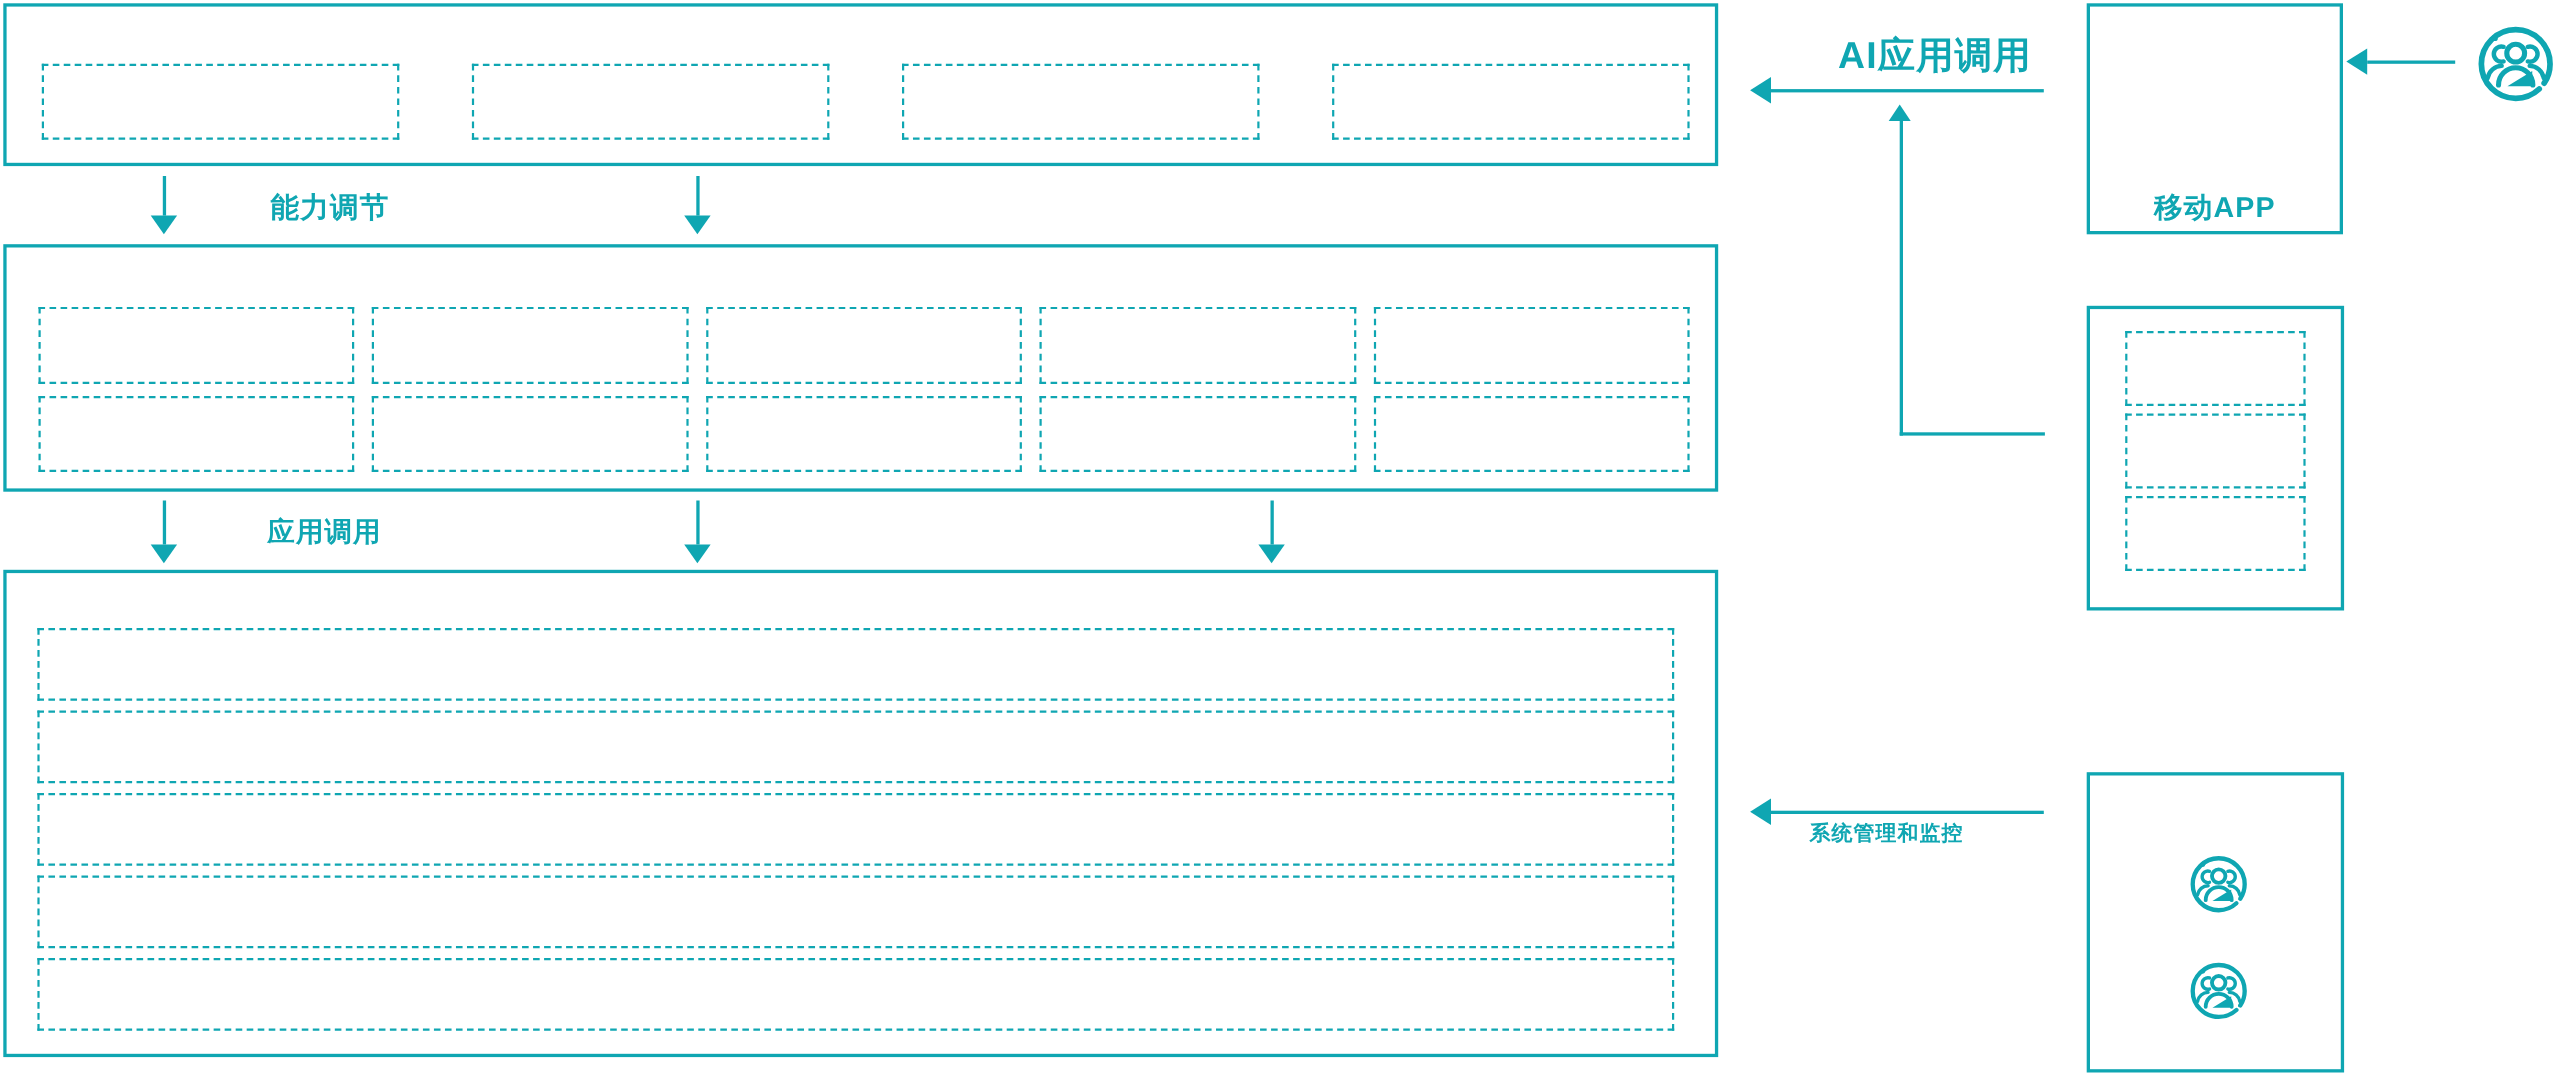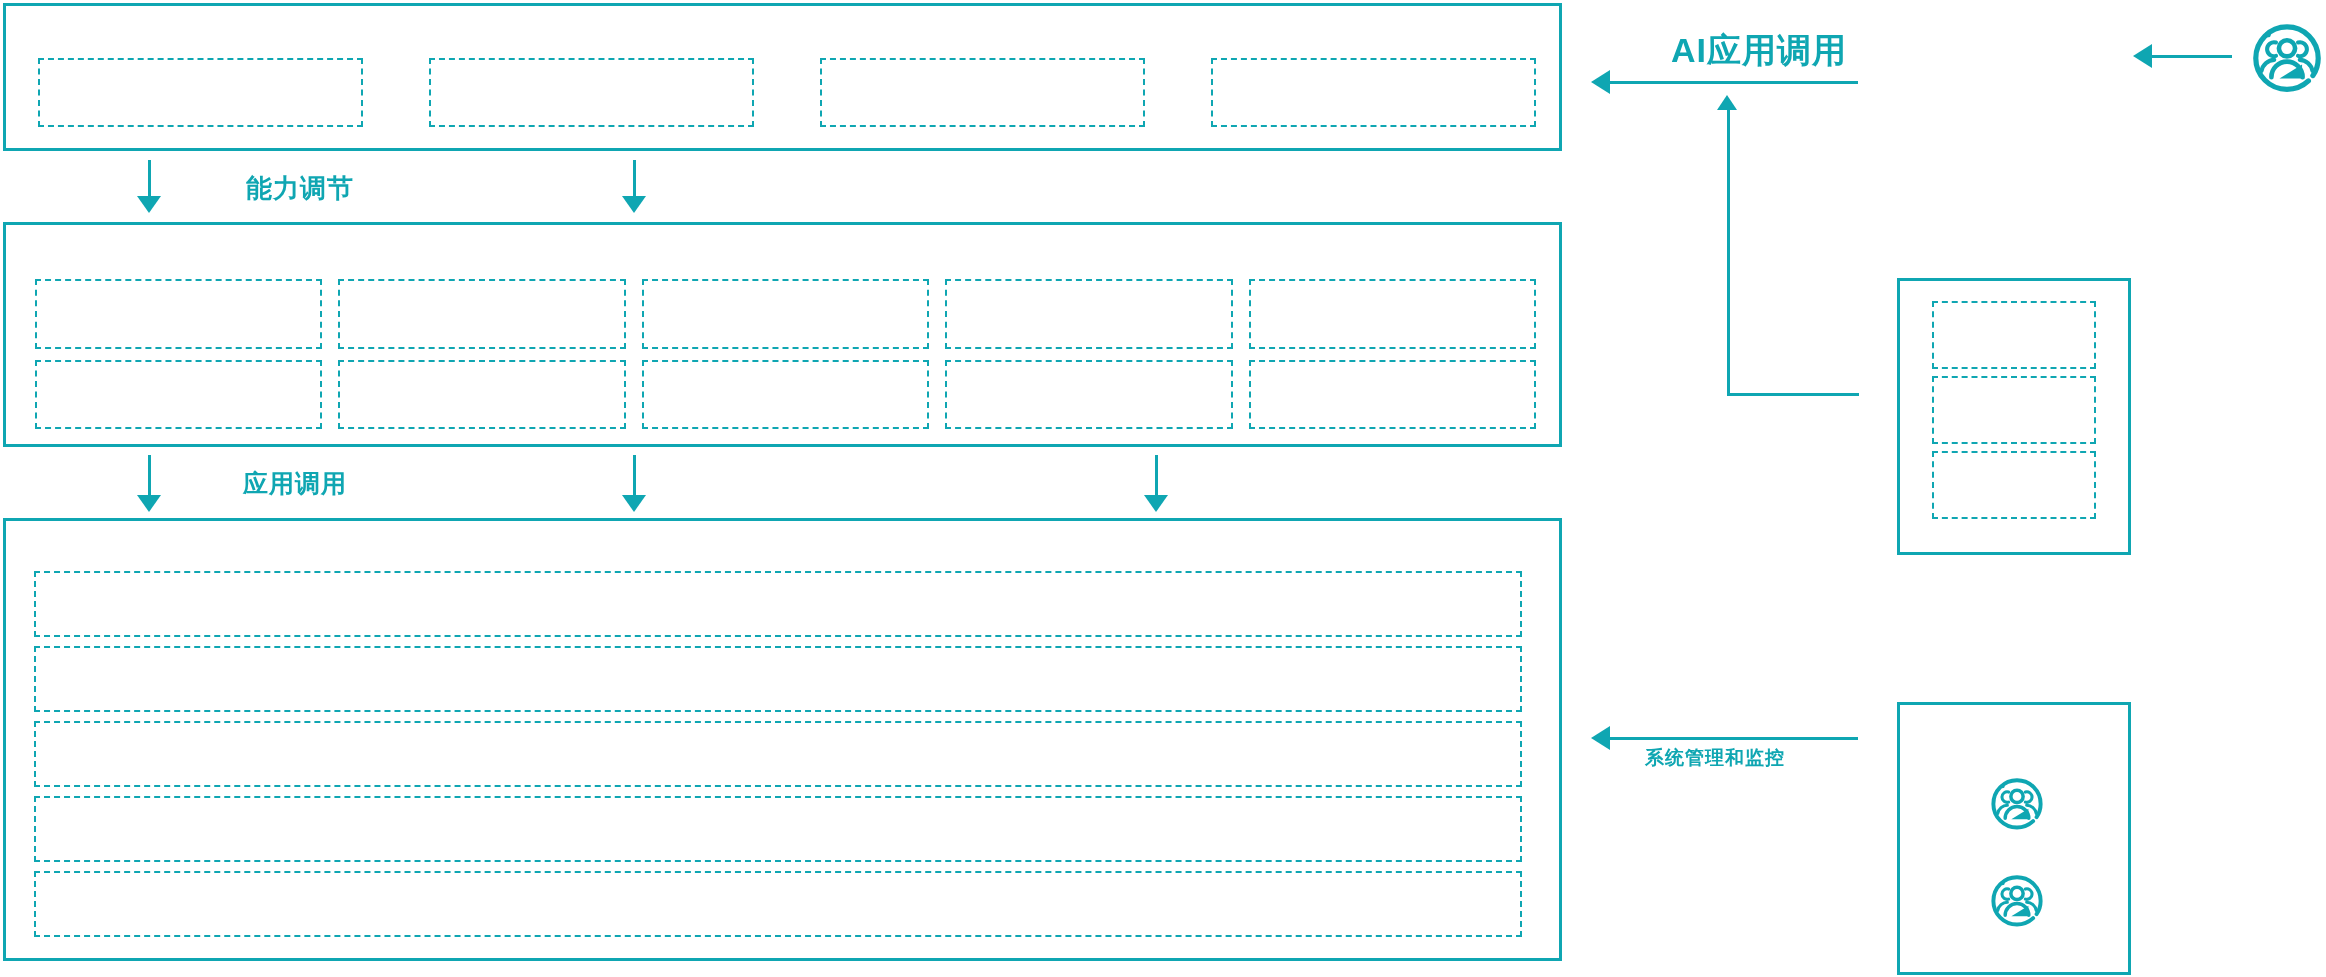--- a/index.html
+++ b/index.html
@@ -117,20 +117,24 @@
   <div class="lbl" style="left:243px;top:467px;font-size:25px">应用调用</div>
 
   <div class="lbl" style="left:1671px;top:28px;font-size:34px">AI应用调用</div>
   <div class="hline" style="left:1610px;top:81px;width:248px;height:3px"></div>
   <div class="head-left" style="left:1591px;top:70px"></div>
 
   <div class="vline" style="left:1727px;top:110px;width:3px;height:286px"></div>
   <div class="hline" style="left:1727px;top:393px;width:132px;height:3px"></div>
   <div class="head-up" style="left:1717px;top:95px"></div>
 
+  <div class="frame" style="left:1897px;top:3px;width:233px;height:210px">
+
+    <div class="mobile-label">移动APP</div>
+  </div>
 
   <svg class="users-icon" style="left:2250px;top:20px" width="74" height="74" viewBox="0 0 64 64">
       <use href="#icon-users"></use>
     </svg>
   <div class="hline" style="left:2152px;top:55px;width:80px;height:3px"></div>
   <div class="head-left" style="left:2133px;top:44px"></div>
 
   <div class="frame" style="left:1897px;top:278px;width:234px;height:277px"></div>
   <div class="ph-group g-col" style="left:1932px;top:301px;width:164px;gap:7px">
     <div class="ph" style="height:68px"></div>

